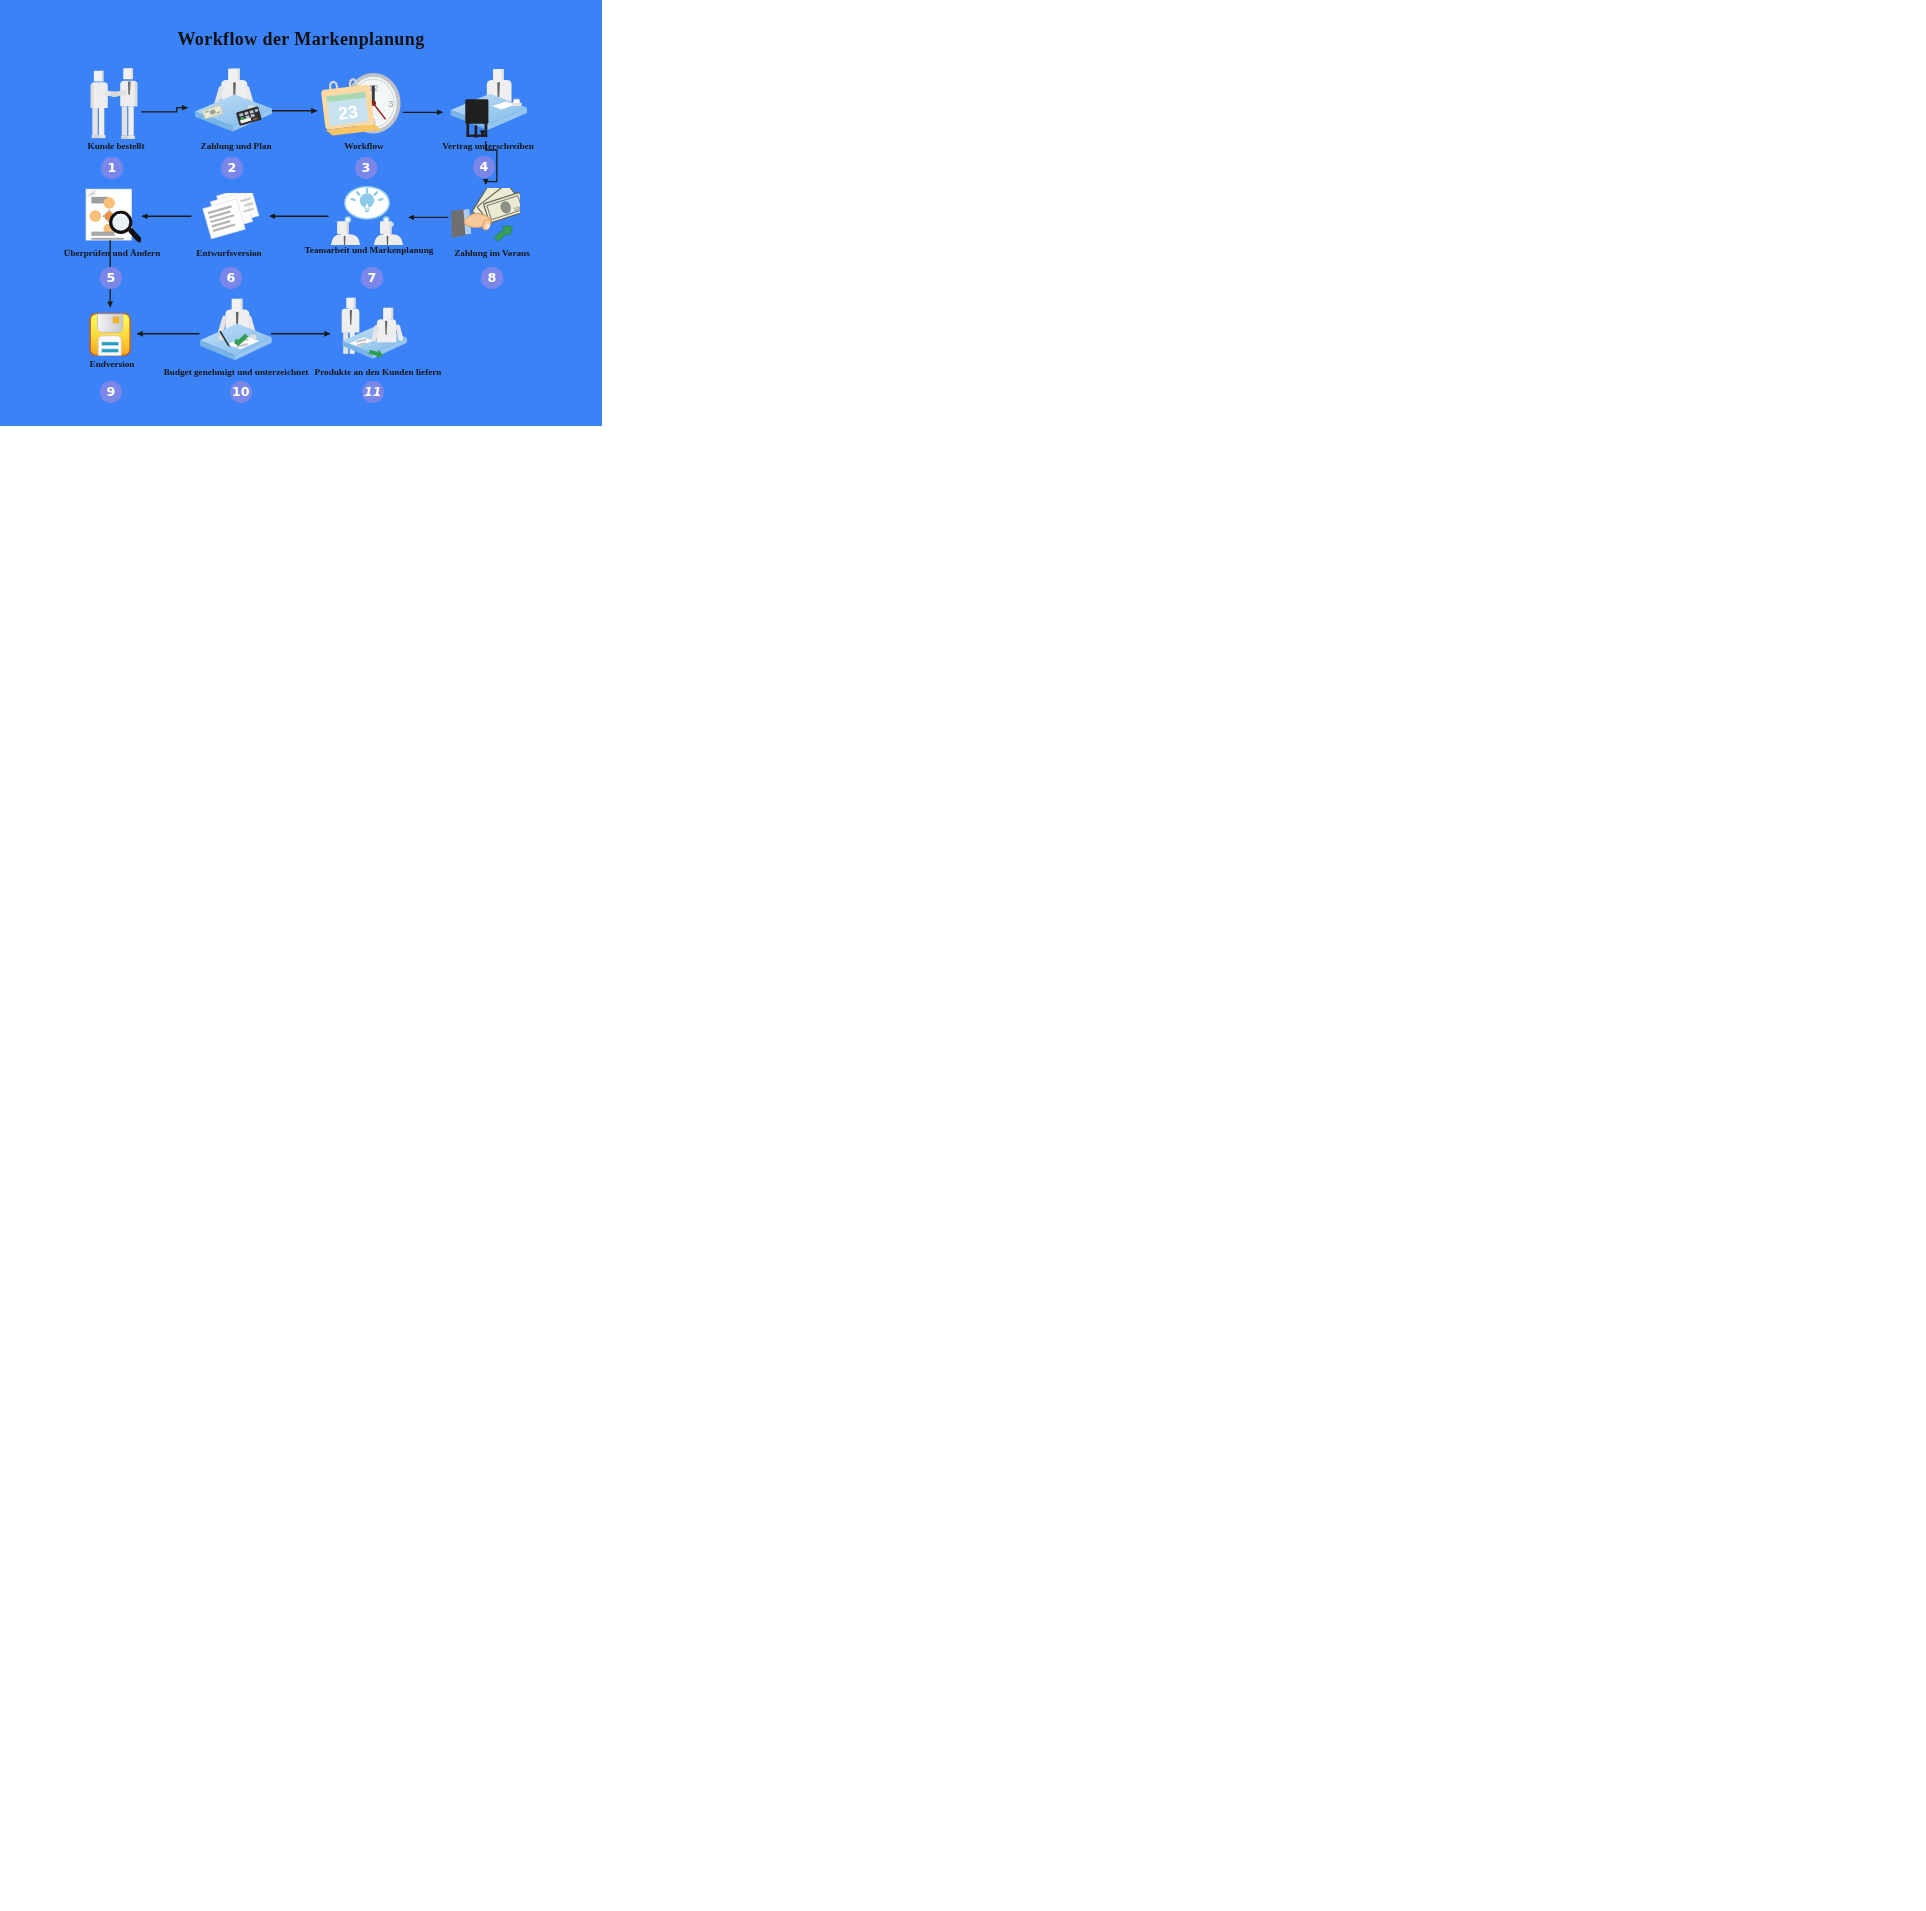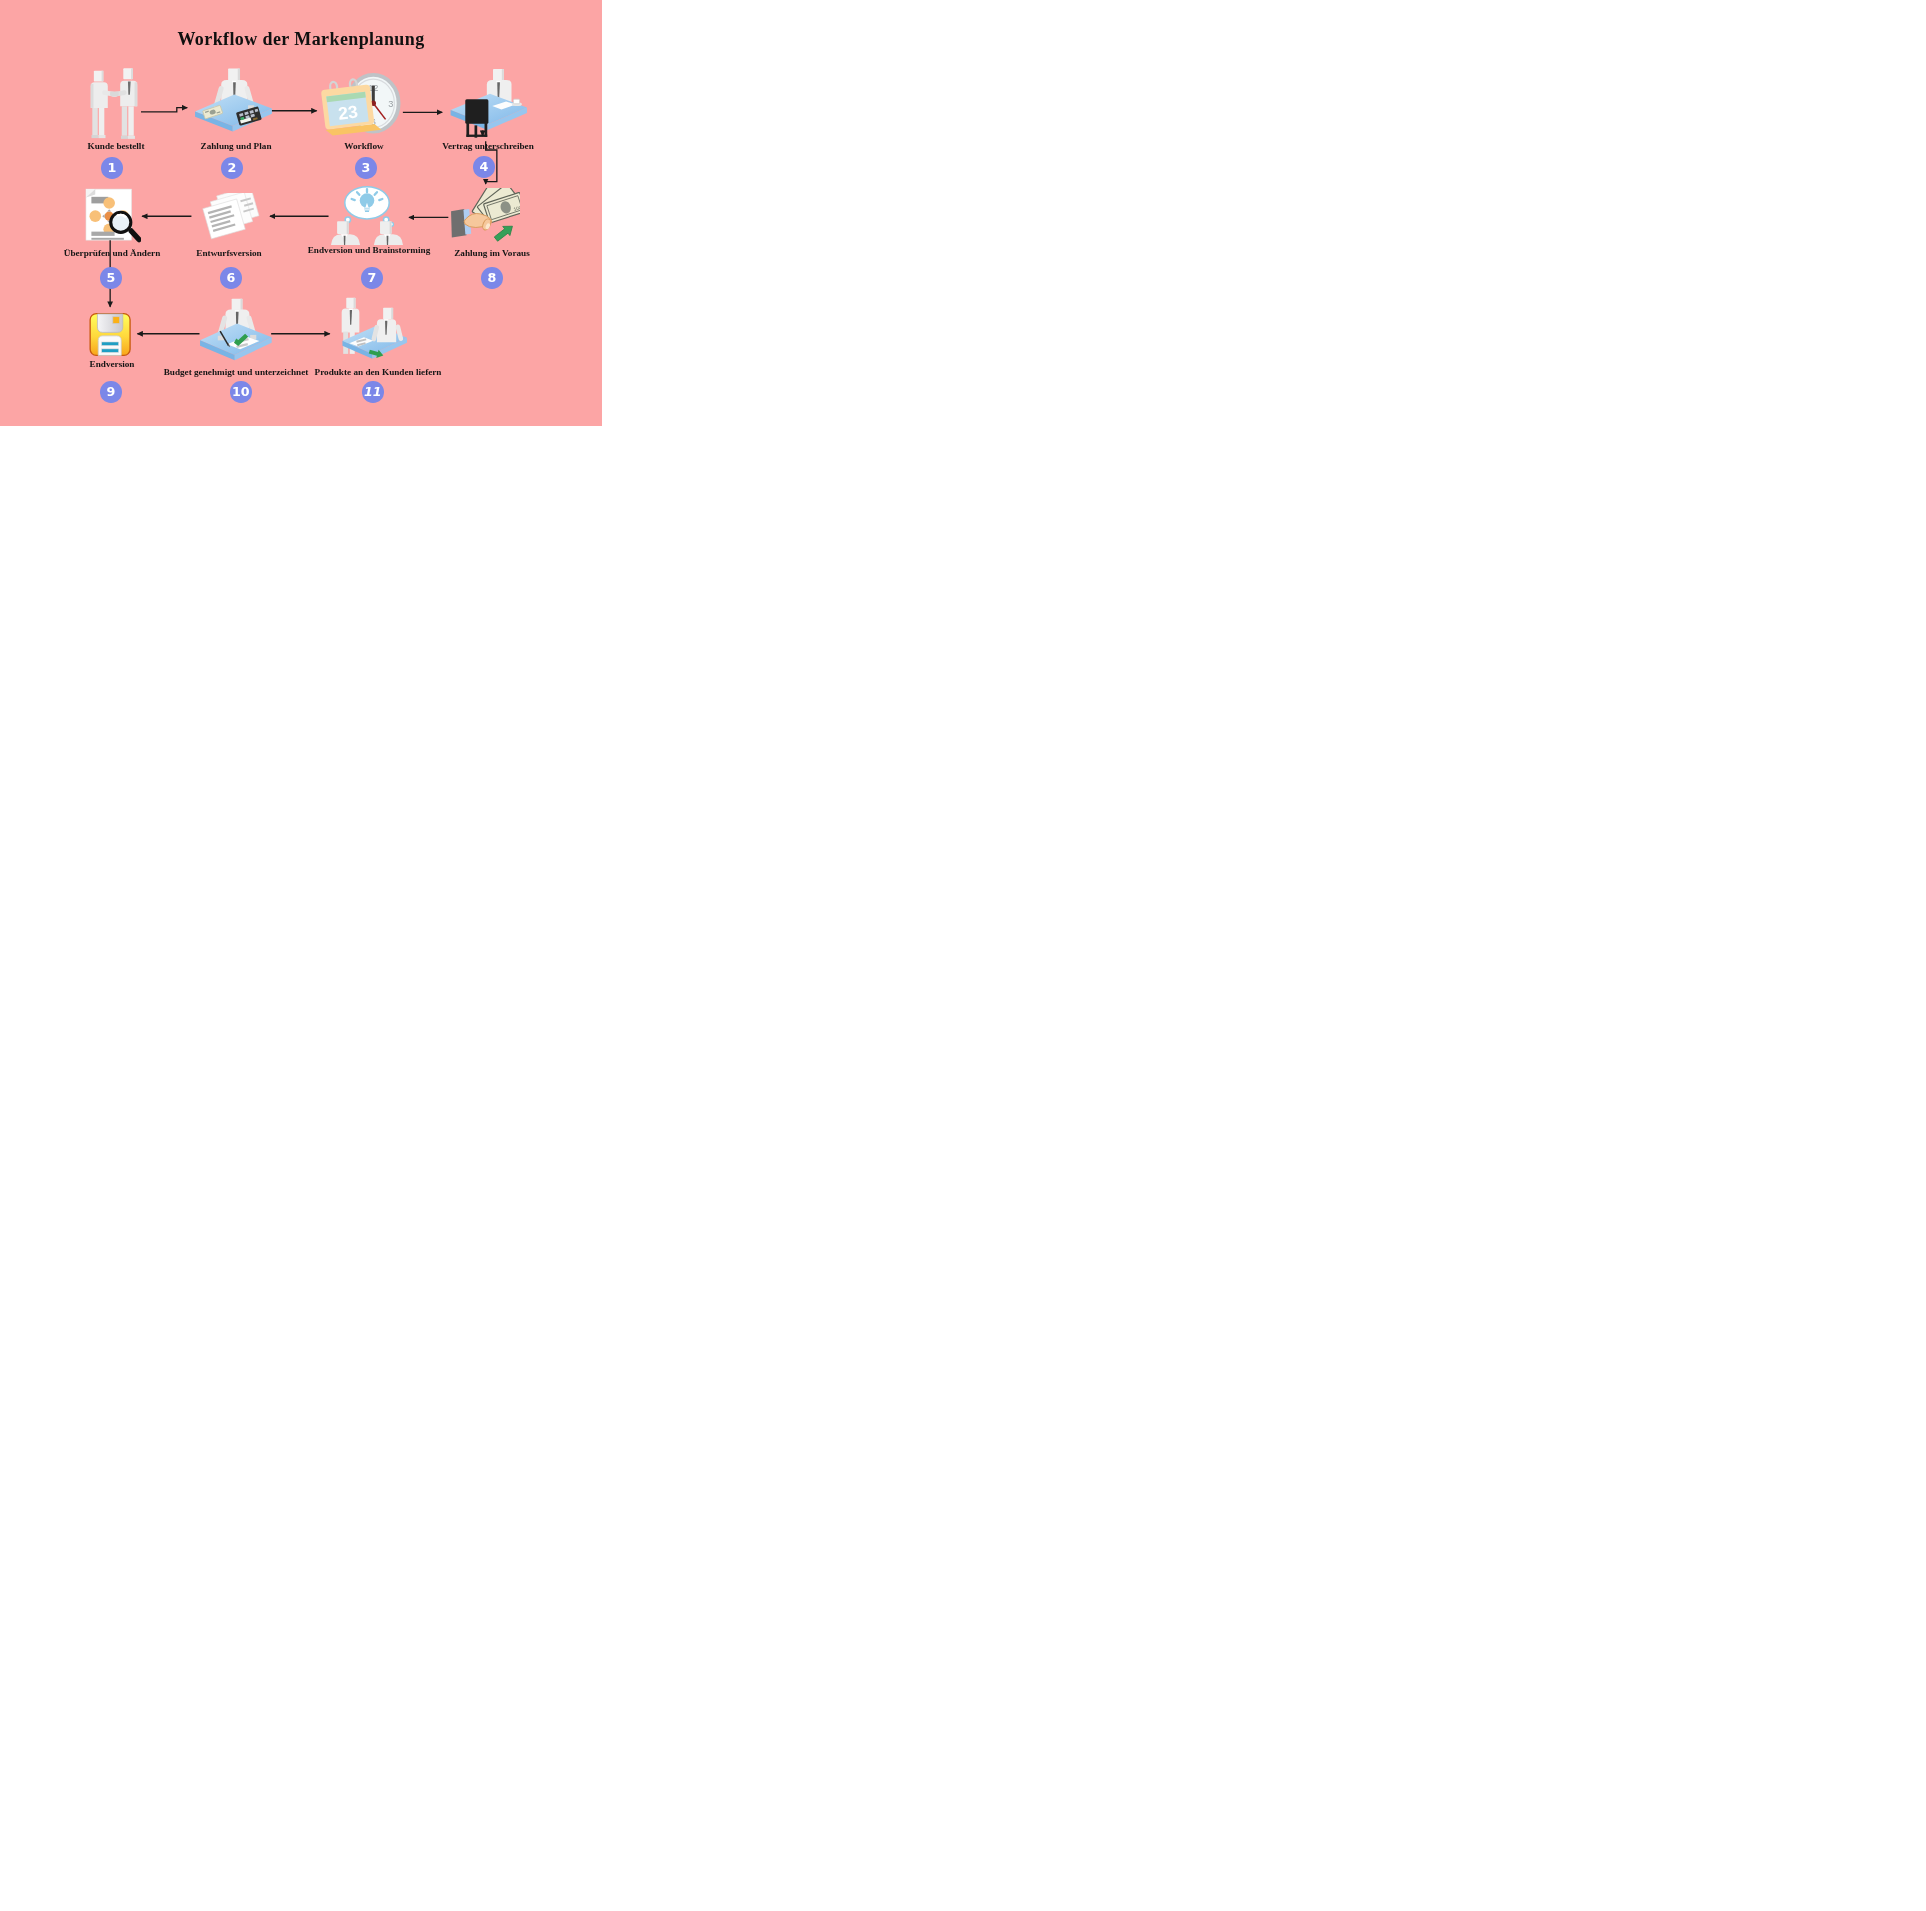--- a/index.html
+++ b/index.html
@@ -1,16 +1,16 @@
 <!DOCTYPE html>
 <html style="font-size:6.2px"><head>
 <meta charset="utf-8">
 <style>
   html,body{margin:0;padding:0;background:#fff;}
-  #canvas{position:relative;width:602px;height:426px;background:#fca5a5;overflow:hidden;
+  #canvas{position:relative;width:602px;height:426px;background:#3b82f6;overflow:hidden;
           font-family:"Liberation Serif",serif;}
   .title{position:absolute;top:29px;left:0;width:100%;text-align:center;
          font-weight:bold;font-size:18px;letter-spacing:0.4px;color:#101010;}
   .label{position:absolute;width:146px;text-align:center;font-size:9.2px;line-height:10.8px;
          color:#151515;white-space:nowrap;font-weight:bold;}
   .badge{position:absolute;width:21.6px;height:21.6px;border-radius:50%;background:#7b87e8;
          color:#fff;font-family:"DejaVu Sans",sans-serif;font-weight:bold;font-size:12.7px;
          line-height:21.6px;text-align:center;}
   .icon{position:absolute;}
   .arrows{position:absolute;left:0;top:0;width:602px;height:426px;pointer-events:none;}
@@ -291,21 +291,21 @@
       <polygon points="0,5 22,5 22,11 38,0 22,-11 22,-5 0,-5" fill="#2f9e4f"></polygon>
     </g>
   </svg>
 
   <div class="label lab1">Kunde bestellt</div>
   <div class="label lab2">Zahlung und Plan</div>
   <div class="label lab3">Workflow</div>
   <div class="label lab4">Vertrag unterschreiben</div>
   <div class="label lab5">Überprüfen und Ändern</div>
   <div class="label lab6">Entwurfsversion</div>
-  <div class="label lab7">Endversion und Brainstorming</div>
+  <div class="label lab7">Teamarbeit und Markenplanung</div>
   <div class="label lab8">Zahlung im Voraus</div>
   <div class="label lab9">Endversion</div>
   <div class="label lab10">Budget genehmigt und unterzeichnet</div>
   <div class="label lab11">Produkte an den Kunden liefern</div>
 
   <svg class="arrows" viewBox="0 0 1563 1105" width="602" height="426">
     <defs>
       <marker id="ah" markerUnits="userSpaceOnUse" markerWidth="17" markerHeight="15" refX="14" refY="7.5" orient="auto">
         <path d="M0,0 L16,7.5 L0,15 Z" fill="#1a1a1a"></path>
       </marker>

